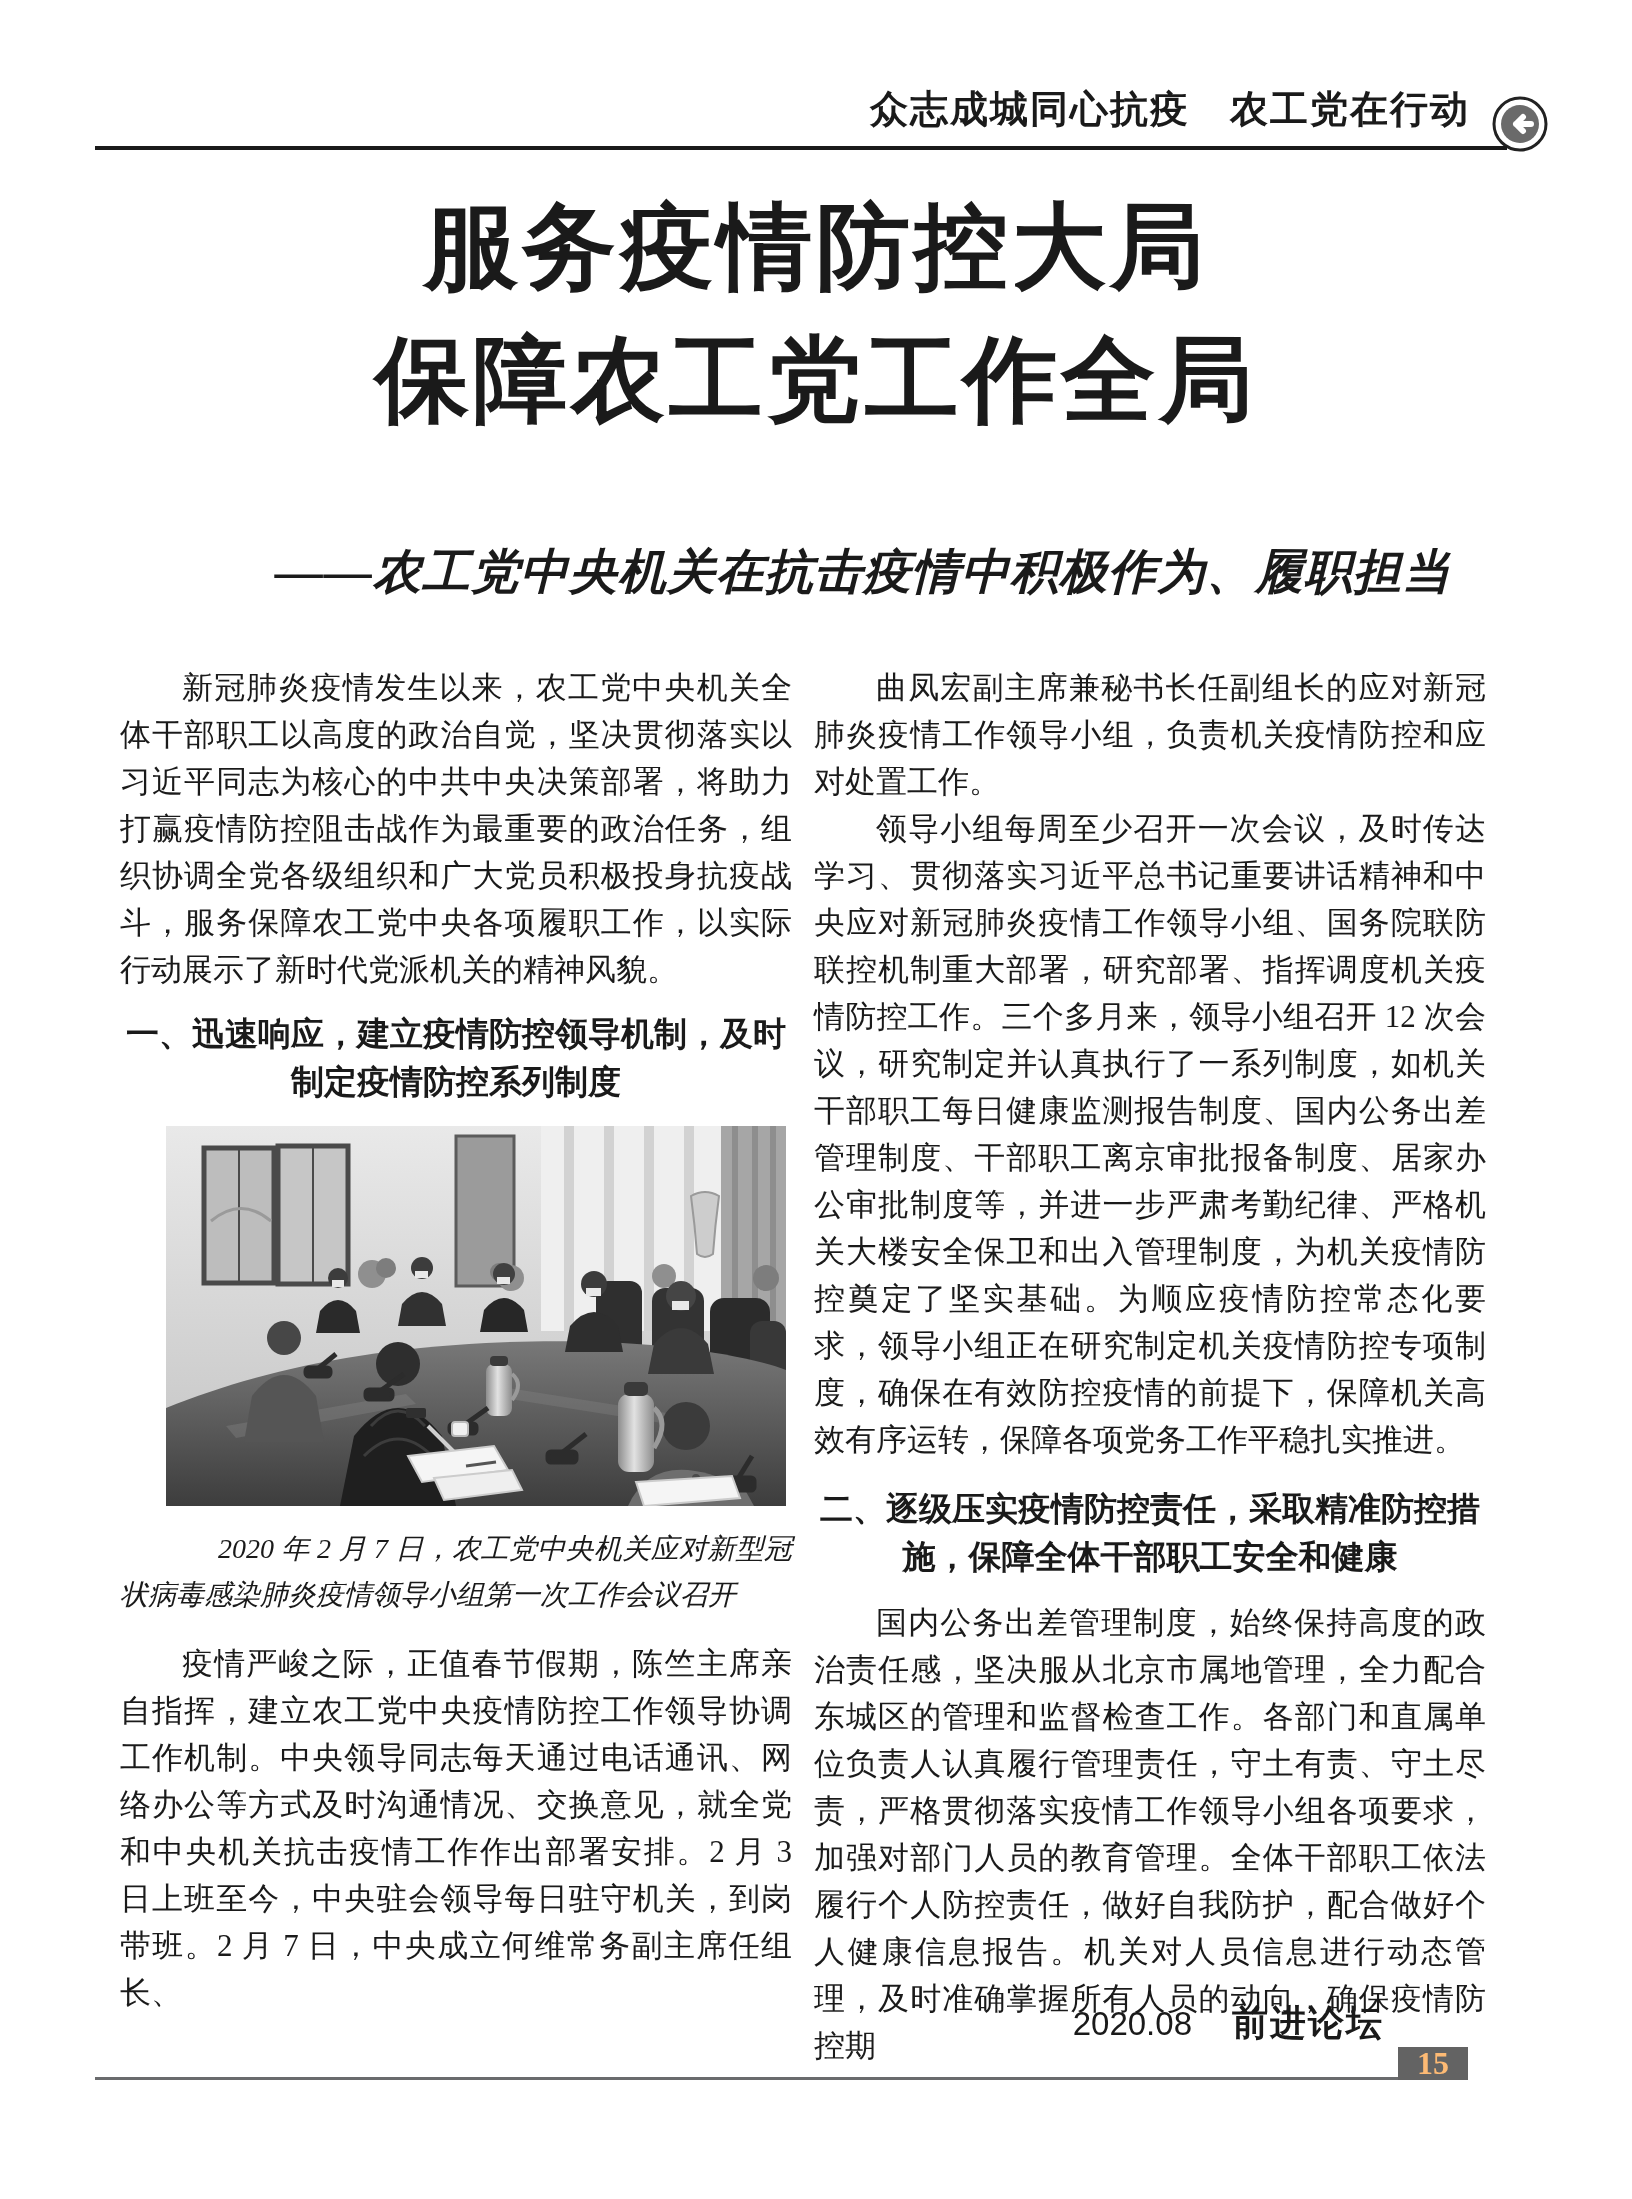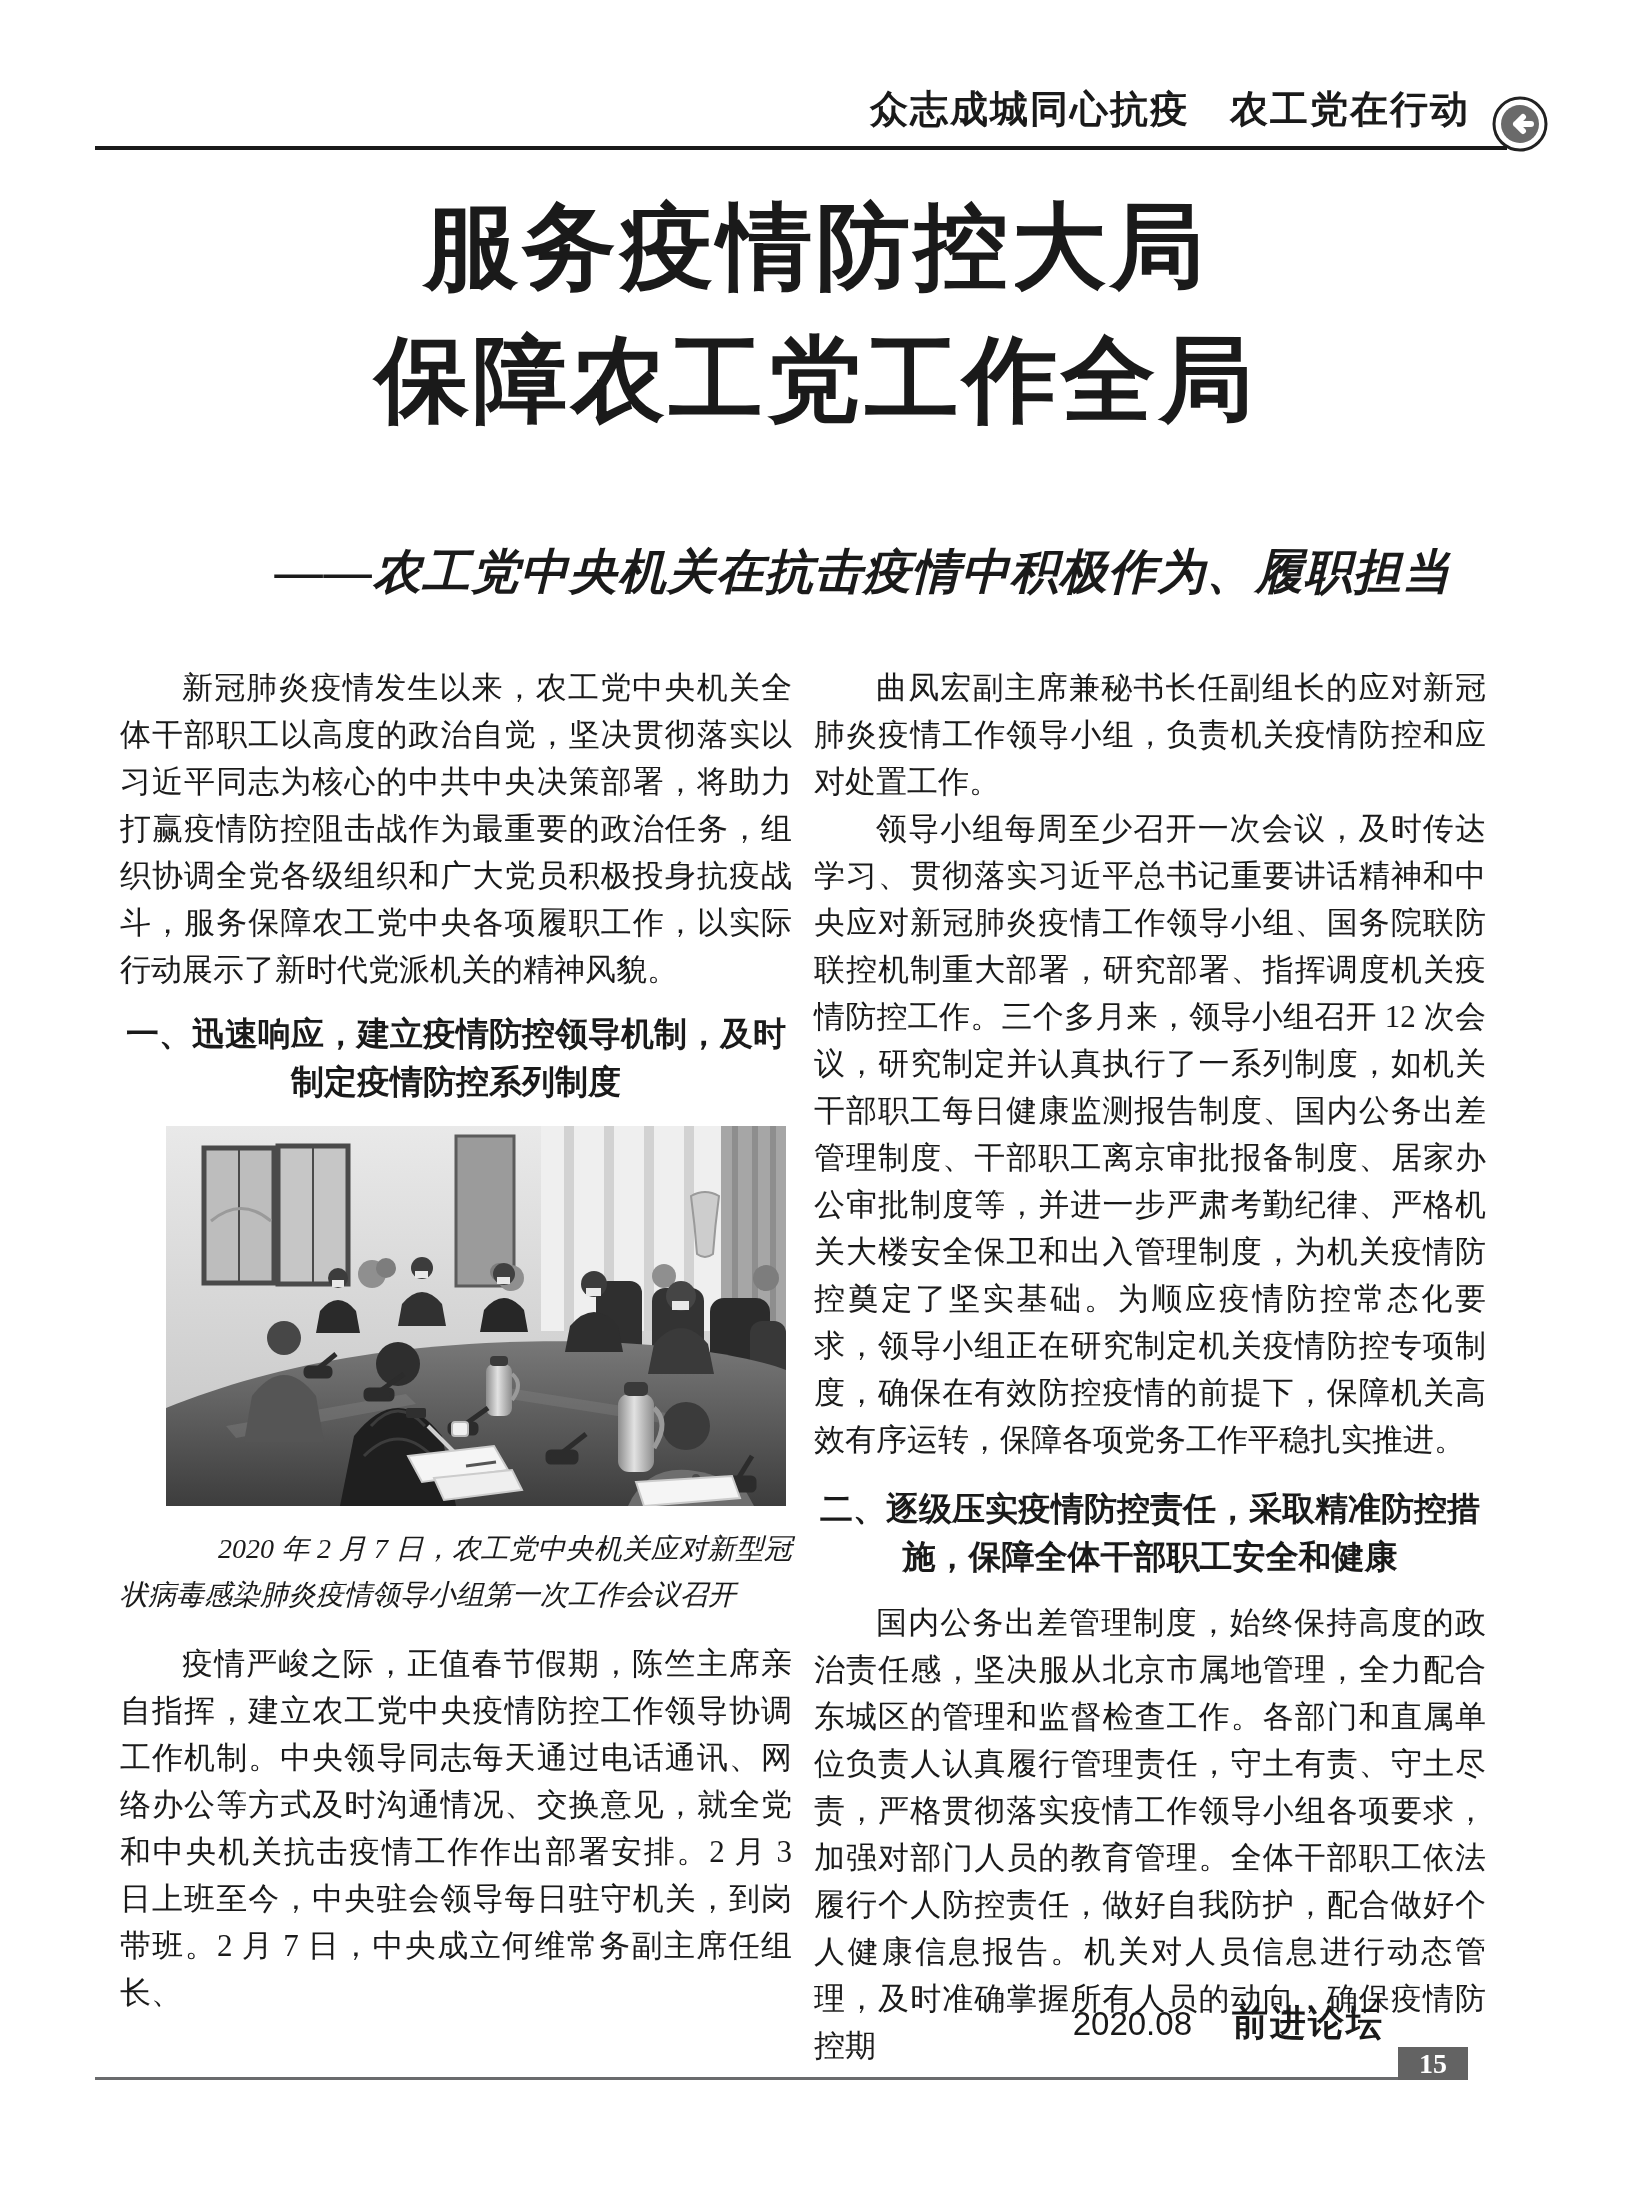--- a/index.html
+++ b/index.html
@@ -136,24 +136,24 @@
     font-size: 36px;
     letter-spacing: 2px;
   }
   .page-number-badge {
     position: absolute;
     top: 2047px;
     right: 164px;
     width: 70px;
     height: 33px;
     background: #636363;
-    color: #ffffff;
+    color: #fdba74;
     font-family: "Liberation Serif", serif;
     font-weight: bold;
-    font-size: 28px;
+    font-size: 32px;
     line-height: 33px;
     text-align: center;
   }
   .footer-rule {
     position: absolute;
     left: 95px;
     top: 2077px;
     width: 1303px;
     height: 3px;
     background: #6a6b6d;

